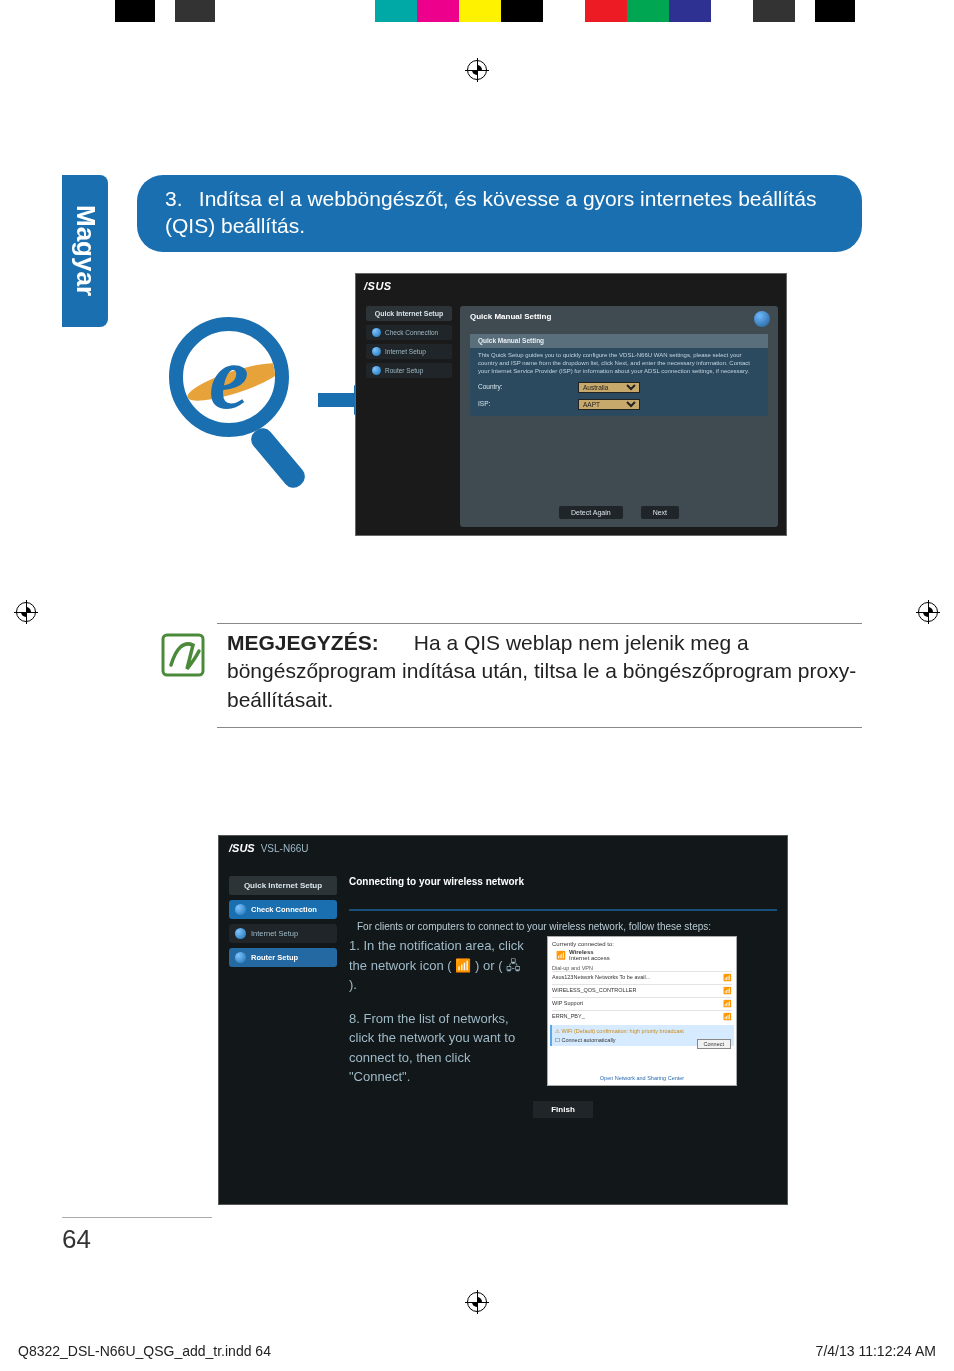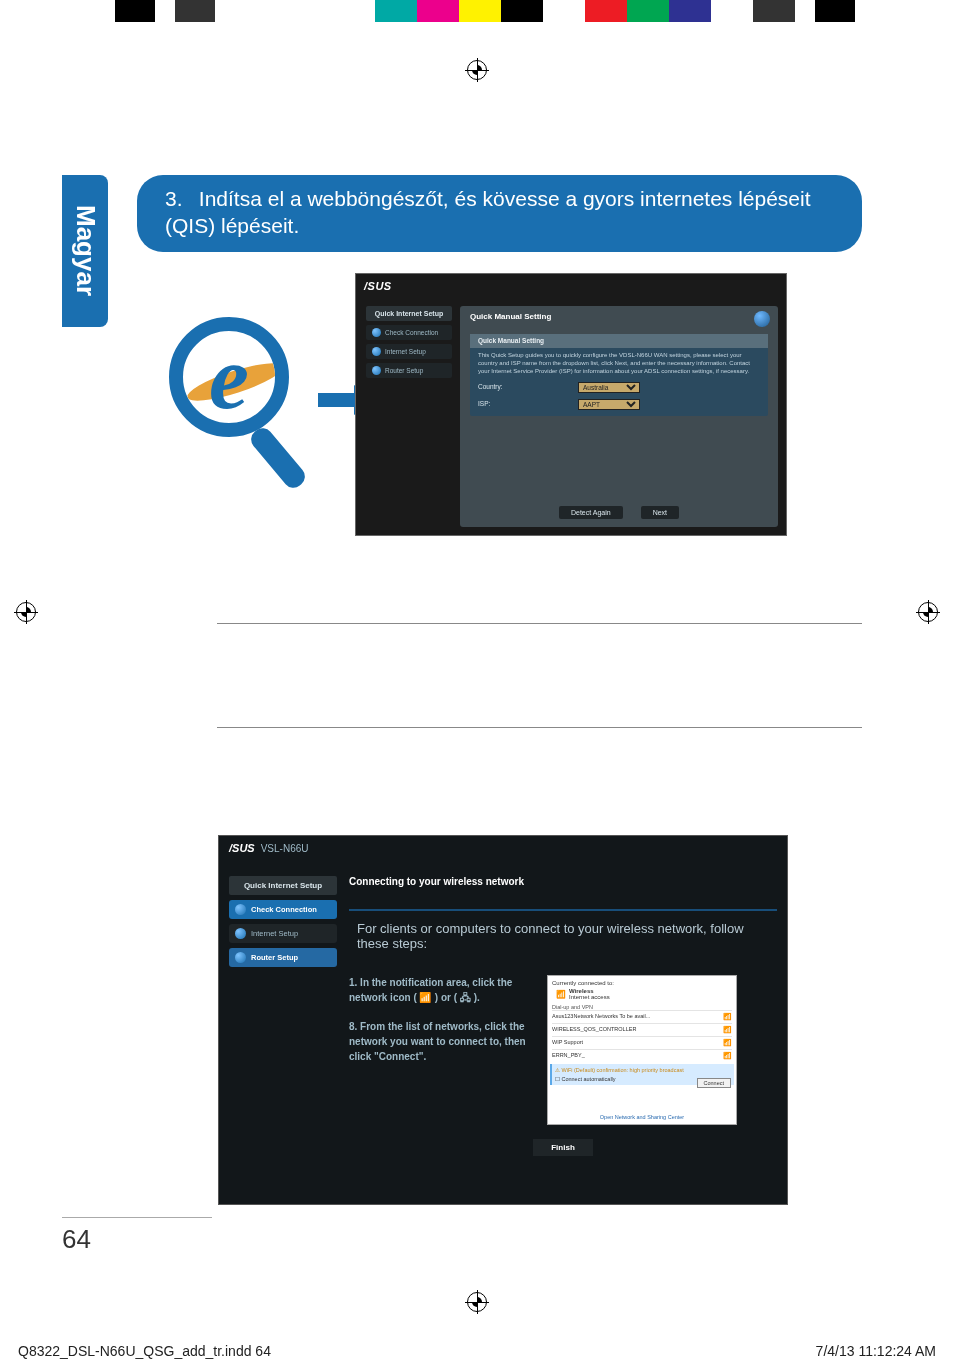--- a/index.html
+++ b/index.html
@@ -305,23 +305,23 @@
       margin-right: 5px; flex-shrink: 0;
     }
     .scr2 .main2 {
       position: absolute;
       left: 130px; right: 10px; top: 40px; bottom: 12px;
     }
     .scr2 .mh { color: #fff; font-size: 10px; font-weight: bold; margin-bottom: 22px; }
     .scr2 .bluebar {
       background: #184e7a; height: 2px; margin: 4px 0 10px 0;
     }
-    .scr2 .sub { color: #b8cad4; font-size: 13px; margin-bottom: 24px; padding-left: 8px; }
+    .scr2 .sub { color: #b8cad4; font-size: 10px; margin-bottom: 4px; padding-left: 8px; }
     .scr2 .cols { display: flex; gap: 18px; }
-    .scr2 .col-l { flex: 0 0 180px; color: #9fbac7; font-size: 10px; line-height: 1.5; font-weight: bold; }
+    .scr2 .col-l { flex: 0 0 180px; color: #9fbac7; font-size: 13px; line-height: 1.5; }
     .scr2 .col-r {
       flex: 0 0 190px;
       background: #fff;
       border: 1px solid #aaa;
       height: 150px;
       padding: 4px;
       font-size: 6px;
       color: #333;
       position: relative;
     }
@@ -402,21 +402,21 @@
   </div>
 
 <div class="page">
 
   <div class="lang-tab">
     <span>Magyar</span>
   </div>
 
   <div class="step-pill step1">
     <span class="num">3.</span>
-    <span class="txt">Indítsa el a webböngészőt, és kövesse a gyors internetes lépéseit (QIS) lépéseit.</span>
+    <span class="txt">Indítsa el a webböngészőt, és kövesse a gyors internetes beállítás (QIS) beállítás.</span>
   </div>
 
   <div class="ie-area">
     <div class="ie-circle">
       <div class="ie-swoosh"></div>
       <div class="ie-letter">e</div>
     </div>
     <div class="ie-handle"></div>
   </div>
   <div class="arrow">
@@ -457,20 +457,29 @@
         </div>
       </div>
       <div class="btn-row">
         <div class="btn">Detect Again</div>
         <div class="btn">Next</div>
       </div>
     </div>
   </div>
 
   <div class="hr" style="top:528px"></div>
+  <div class="note-row">
+    <svg class="note-icon" viewBox="0 0 52 52">
+      <rect x="6" y="6" width="40" height="40" rx="4" fill="none" stroke="#4a8a3a" stroke-width="3"></rect>
+      <path d="M 14 36 Q 22 10 36 16 L 30 40 Q 38 30 42 22" fill="none" stroke="#4a8a3a" stroke-width="3.5" stroke-linecap="round"></path>
+    </svg>
+    <div class="note-text">
+      <b>MEGJEGYZÉS:</b>&nbsp;&nbsp;&nbsp;&nbsp;&nbsp;&nbsp;<span>Ha a QIS weblap nem jelenik meg a böngészőprogram indítása után, tiltsa le a böngészőprogram proxy-beállításait.</span>
+    </div>
+  </div>
   <div class="hr" style="top:632px"></div>
 
 
   <div class="scr2">
     <div class="logo2">
       <span>/SUS</span><span class="model">VSL-N66U</span>
     </div>
     <div class="sidebar2">
       <div class="side-h2">Quick Internet Setup</div>
       <div id="side2">

